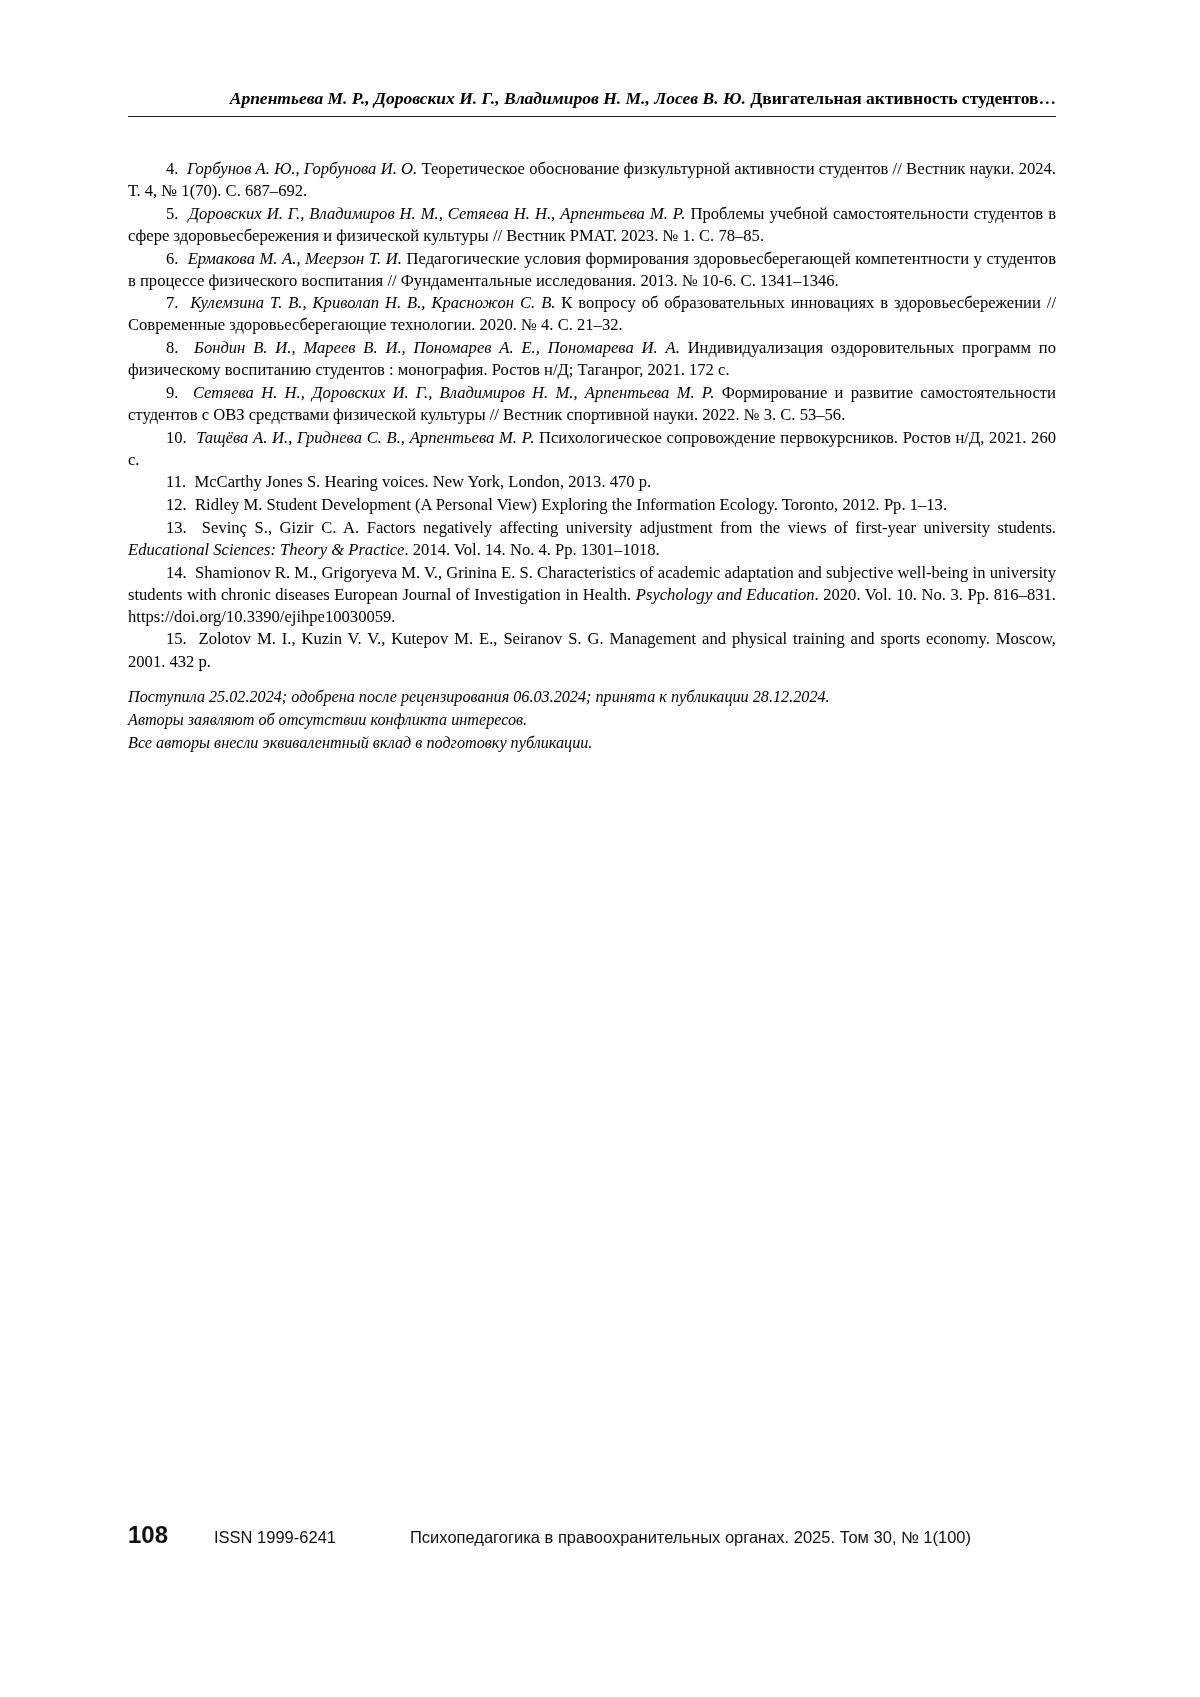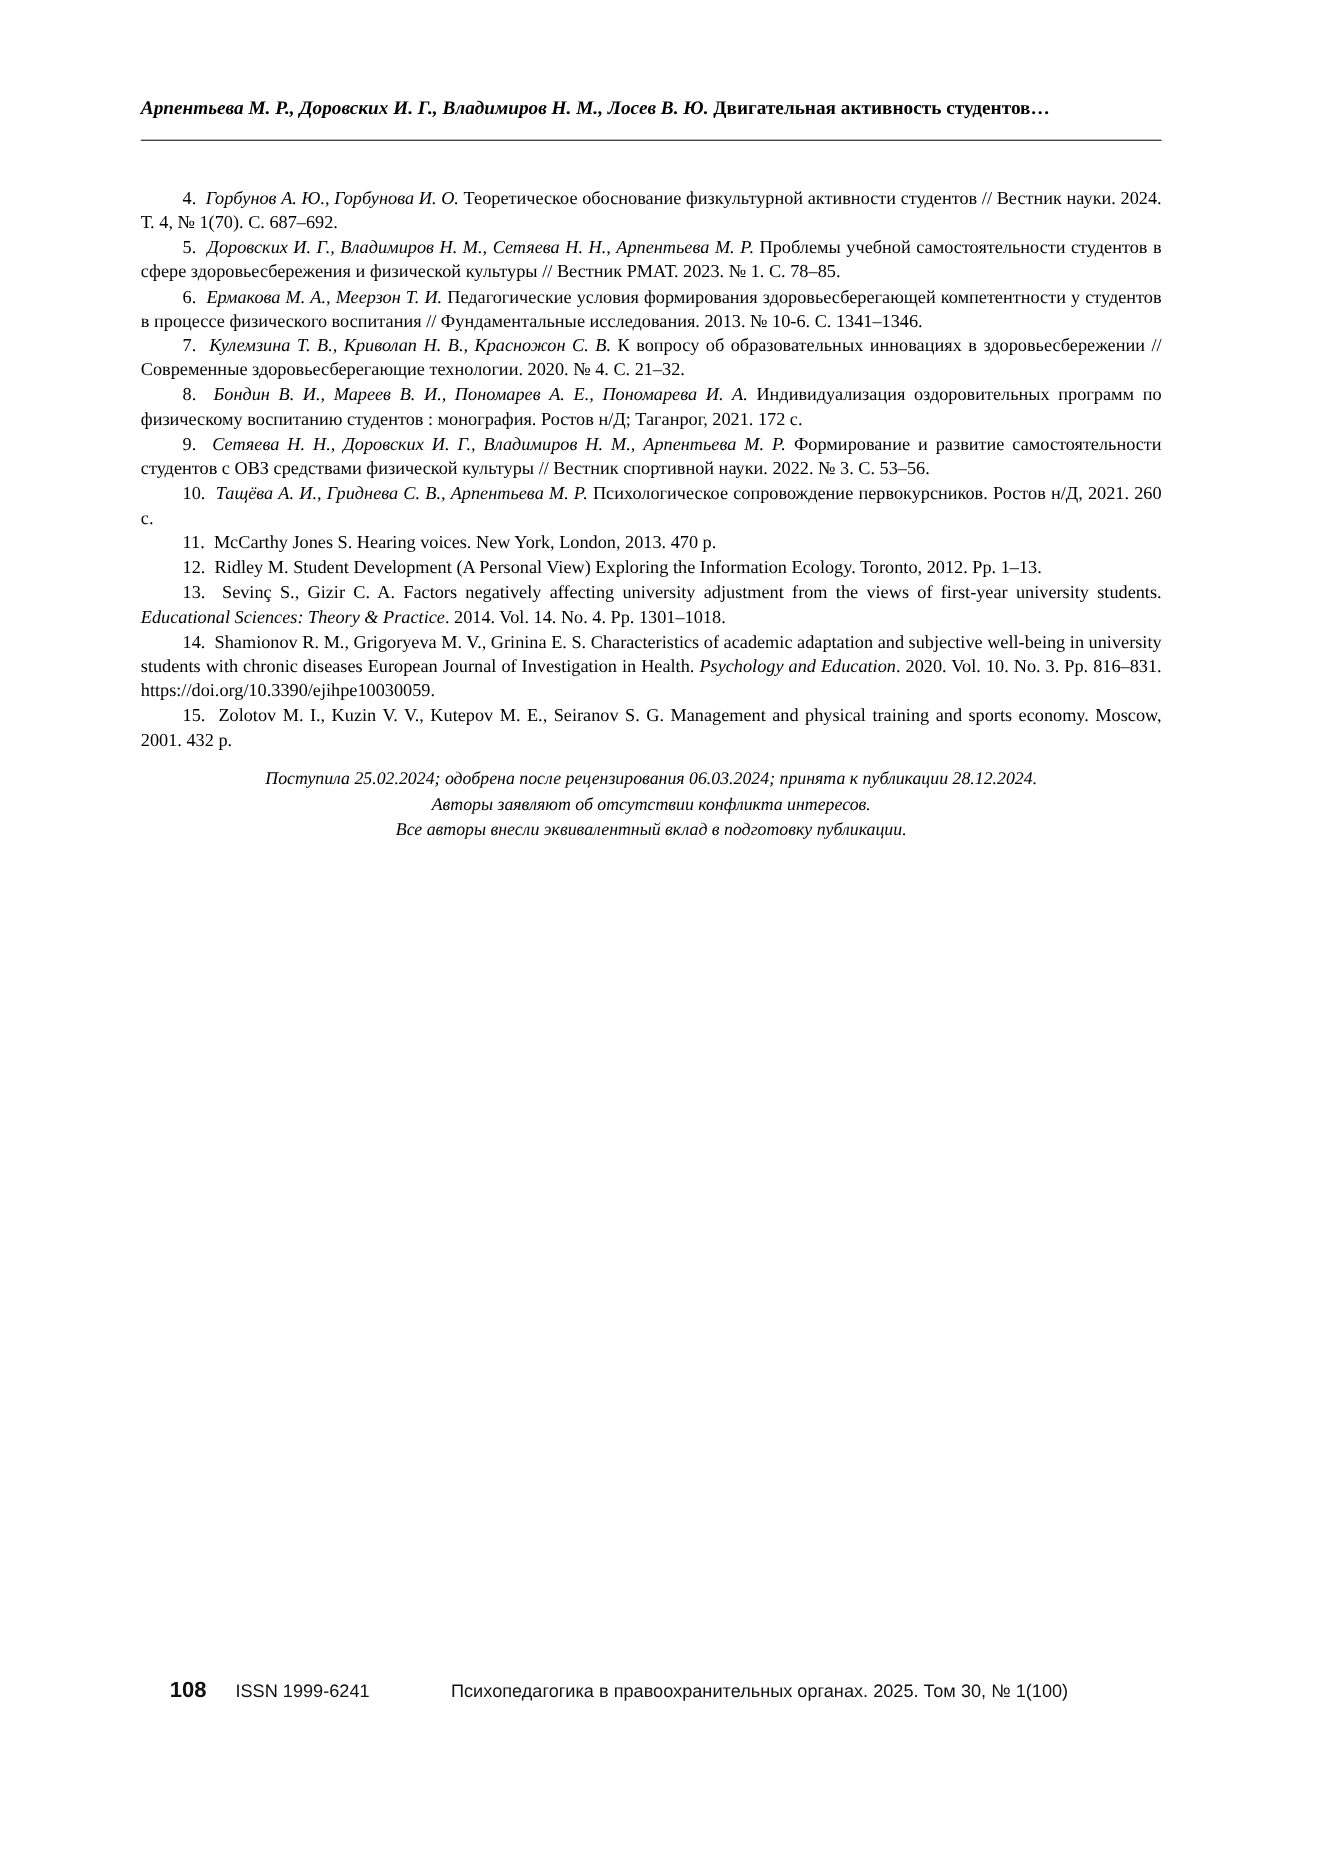--- a/index.html
+++ b/index.html
@@ -20,23 +20,24 @@
   .content {
     position: absolute;
     left: 128px;
     top: 88px;
     width: 928px;
   }
   
   .runhead {
     font-size: 17.5px;
     line-height: 1.2;
-    padding-bottom: 18px;
+    padding-bottom: 7px;
     border-bottom: 1.6px solid #1a1a1a;
     white-space: nowrap;
+    text-align: right;
   }
   .runhead .authors {
     font-style: italic;
     font-weight: bold;
   }
   .runhead .title {
     font-weight: bold;
   }
   
   .refs {
@@ -54,42 +55,41 @@
   }
   .ref i {
     font-style: italic;
   }
   
   .statements {
     margin-top: 13px;
     font-size: 16.2px;
     font-style: italic;
     line-height: 1.38;
-    text-align: center;
+    text-align: left;
   }
   .statements div {
     margin-bottom: 1px;
   }
   
   .footer {
     position: absolute;
     left: 128px;
     bottom: 148px;
     width: 930px;
     font-family: "Liberation Sans", sans-serif;
     font-size: 16.5px;
     color: #111111;
     display: flex;
     align-items: baseline;
   }
   .footer .pagenum {
     font-weight: bold;
-    font-size: 20px;
+    font-size: 24px;
     width: 86px;
-    text-align: center;
   }
   .footer .issn {
     width: 196px;
   }
   .footer .journal {
     flex: 1;
   }
 </style>
 </head>
 <body>

